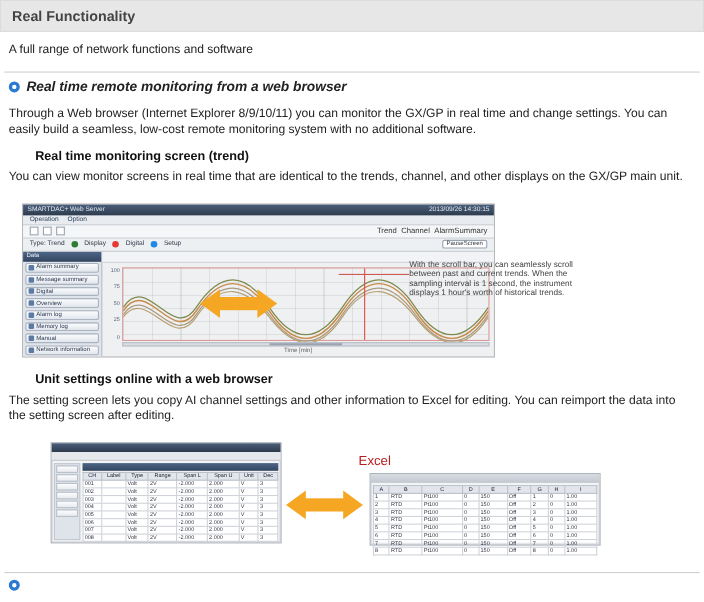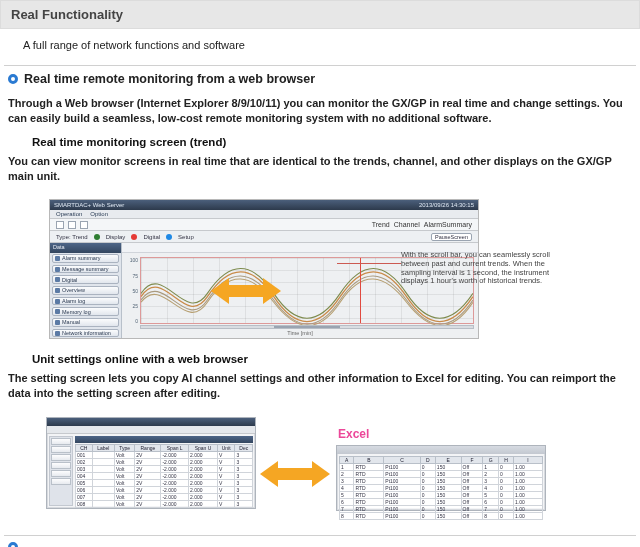--- a/index.html
+++ b/index.html
@@ -12,21 +12,21 @@
   }
   .banner {
     background: #e7e7e7;
     border: 1px solid #dcdcdc;
     padding: 6px 10px;
     font-size: 13px;
     font-weight: bold;
     color: #444;
   }
   .intro {
-    padding: 10px 8px 14px 23px;
+    padding: 10px 8px 14px 8px;
     font-size: 11px;
     color: #222;
   }
   .sec-head {
     display: flex;
     align-items: center;
     gap: 6px;
     border-top: 1px solid #d0d0d0;
     padding: 6px 4px 6px 4px;
     margin: 0 4px;
@@ -35,38 +35,37 @@
     width: 10px; height: 10px;
     border-radius: 50%;
     background: #fff;
     border: 3px solid #2a7ad2;
     flex: 0 0 auto;
   }
   .sec-title {
     font-weight: bold;
     font-size: 12.5px;
     color: #222;
+    font-style: italic;
   }
   .para {
     font-size: 11px;
     color: #222;
     padding: 4px 8px 10px 8px;
     line-height: 1.35;
-    font-weight: bold;
   }
   .sub-bold {
     font-weight: bold;
     font-size: 11.5px;
     padding: 0 8px 2px 8px;
     color: #111;
     margin-left: 24px;
   }
   .figure-wrap {
     padding: 6px 0 14px 20px;
-    margin-left: 29px;
   }
   .figure-wrap2 {
     padding: 6px 0 18px 46px;
   }
 
   
   .fig1 {
     width: 430px;
     border: 1px solid #b8b8b8;
     background: #eef0f2;
@@ -165,21 +164,21 @@
   .panelR .grid{top:10px;}
   .grid table{width:100%;height:100%;border-collapse:collapse;}
   .grid td{border:1px solid #d0d4da;font-size:5px;color:#334;padding:0 1px;white-space:nowrap;overflow:hidden;}
   .grid th{border:1px solid #b9c0c9;background:#e2e6ec;font-size:5px;color:#223;padding:0 1px;font-weight:normal;}
   .panelL .sideL{position:absolute;left:2px;top:18px;bottom:2px;width:24px;background:#dfe3ea;border:1px solid #c3c8d0;}
   .panelL .sideL .srow{height:7px;margin:1px;border:1px solid #b9c0c9;background:linear-gradient(#fdfdfe,#e7eaef);}
   .panelL .hdrband{position:absolute;left:28px;right:2px;top:18px;height:7px;background:linear-gradient(#4d6587,#33465f);}
   .panelL .grid{left:28px;}
 
   .excel-label{
-    position:absolute;left:292px;top:10px;font-weight:bold;font-size:12px;color:#ec4899;
+    position:absolute;left:280px;top:10px;font-weight:normal;font-size:12px;color:#b91c1c;
   }
   .mid-arrow{
     position:absolute;left:214px;top:44px;width:70px;height:26px;
   }
   .mid-arrow::before,.mid-arrow::after{content:"";position:absolute;top:0;width:0;height:0;border-top:13px solid transparent;border-bottom:13px solid transparent;}
   .mid-arrow::before{left:0;border-right:18px solid #f5a623;}
   .mid-arrow::after{right:0;border-left:18px solid #f5a623;}
   .mid-arrow .bar{position:absolute;left:16px;right:16px;top:7px;bottom:7px;background:#f5a623;}
 </style>
 </head>

